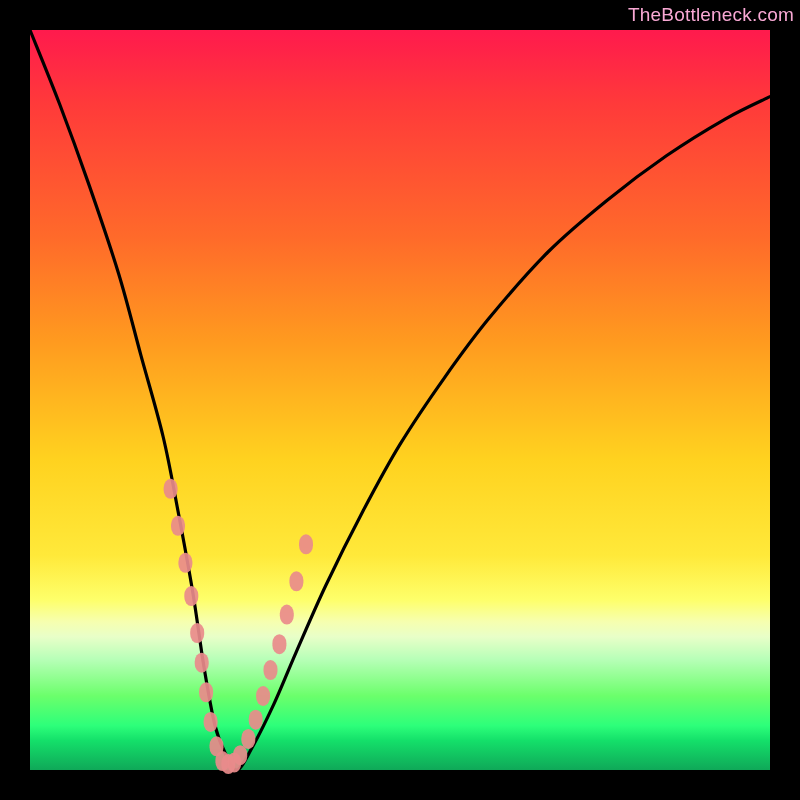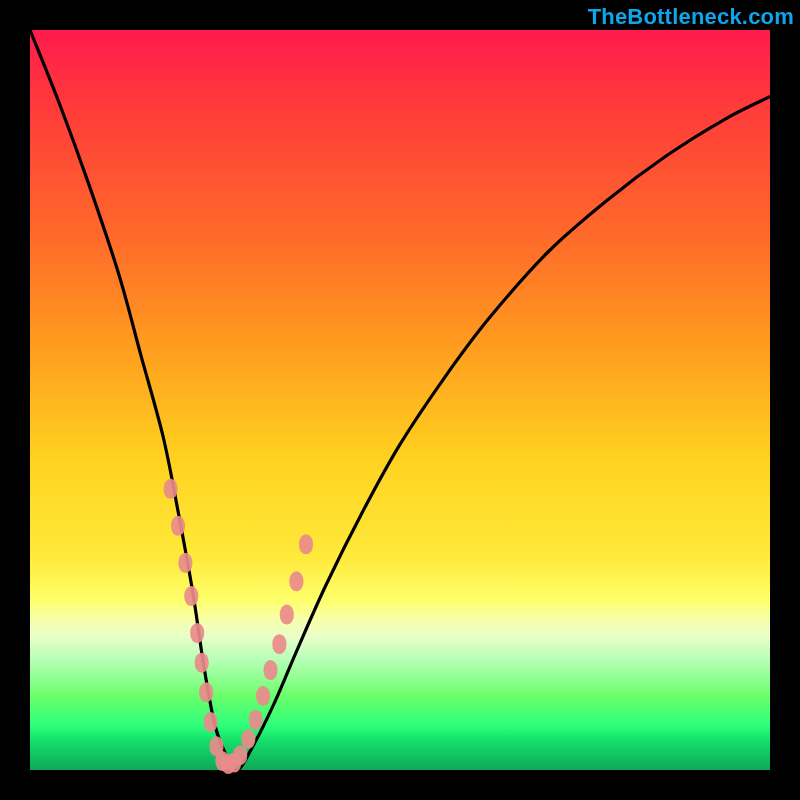--- a/index.html
+++ b/index.html
@@ -39,25 +39,24 @@
       #6bff6b 90%,
       #2dff7a 94%,
       #14e06a 96%,
       #0fa858 100%
     );
   }
   .watermark {
     position: absolute;
     top: 4px;
     right: 6px;
-    color: #0ea5e9;
-    font-size: 22px;
+    color: #f9a8d4;
+    font-size: 19px;
     letter-spacing: 0.2px;
     user-select: none;
-    font-weight: bold;
   }
   svg.curve {
     position: absolute;
     left: 0;
     top: 0;
     width: 740px;
     height: 740px;
     overflow: visible;
   }
 </style>

